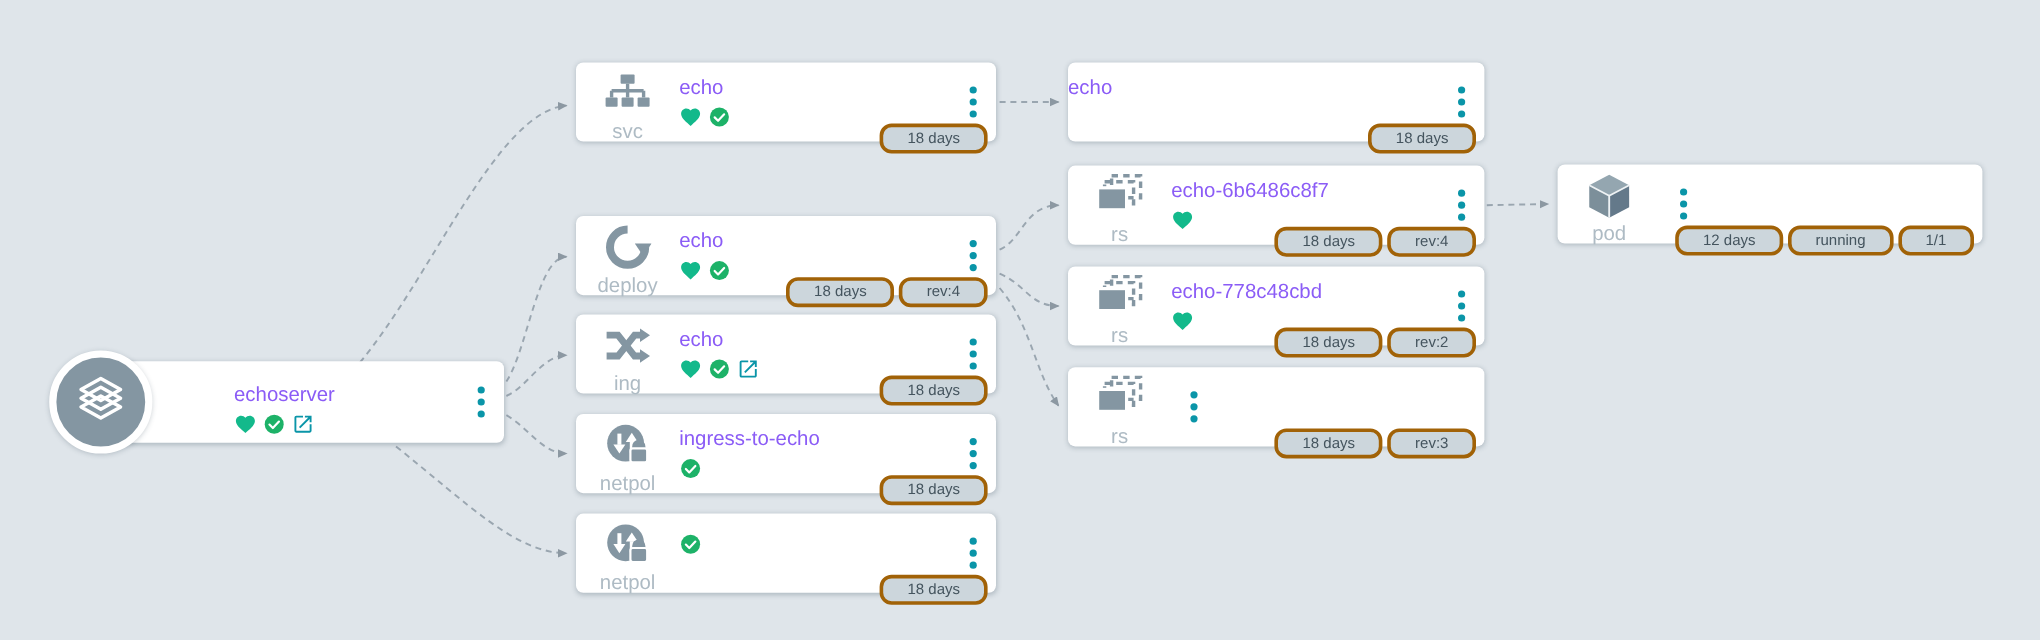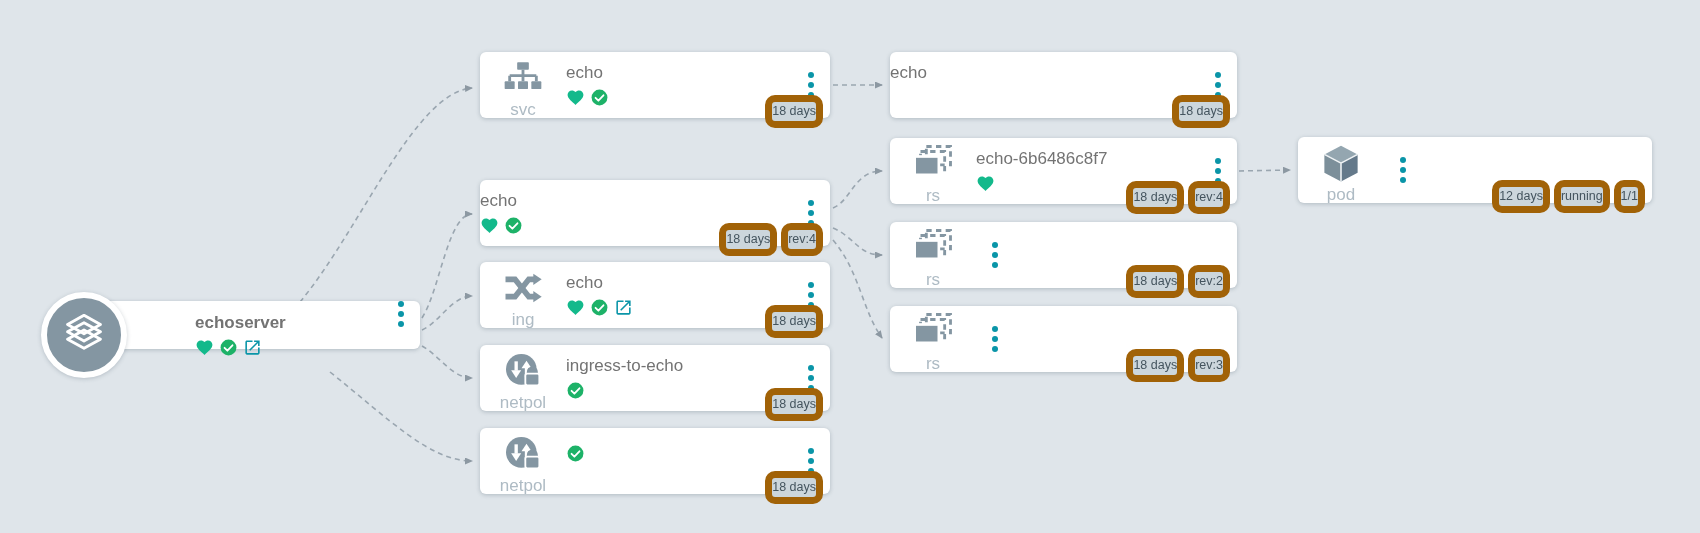--- a/index.html
+++ b/index.html
@@ -21,43 +21,43 @@
   .iconcol{
     position:relative;width:86px;flex:0 0 86px;
     display:flex;align-items:flex-start;justify-content:center;padding-top:6px;
     box-sizing:border-box;
   }
   .kind{
     position:absolute;bottom:1px;left:0;right:0;text-align:center;
     font-size:17px;color:#aebbc4;line-height:15px;
   }
   .bodycol{flex:1 1 auto;padding-top:11px;min-width:0;}
-  .title{font-size:17px;color:#737373;line-height:20px;white-space:nowrap;overflow:hidden;}
+  .title{font-size:17px;color:#8b5cf6;line-height:20px;white-space:nowrap;overflow:hidden;}
   .statuses{display:flex;align-items:center;gap:5px;margin-top:4px;height:20px;}
   .statuses svg{display:block;}
   .menu{
     flex:0 0 38px;display:flex;flex-direction:column;align-items:center;
     justify-content:center;gap:4px;cursor:pointer;
   }
   .menu .dot{width:6px;height:6px;border-radius:50%;background:#0a95a8;}
   .badges{
     position:absolute;right:7px;bottom:-10px;display:flex;gap:4px;z-index:3;
   }
   .badge{
-    background:#ccd6dc;border:7px solid #a16207;border-radius:10px;
-    padding:1px 0 2px;font-size:12.5px;line-height:16px;color:#44545e;
+    background:#ccd6dc;border:3px solid #a16207;border-radius:10px;
+    padding:1px 20px 2px;font-size:12.5px;line-height:16px;color:#44545e;
     white-space:nowrap;
   }
 
   
   .rootwrap{position:absolute;left:41px;top:292px;width:379px;height:86px;cursor:pointer;}
   .rootcard{
-    position:absolute;left:54px;top:9px;right:0;height:48px;background:#fff;
+    position:absolute;left:54px;top:9px;right:0;height:68px;background:#fff;
     border-radius:6px;box-shadow:0 1px 4px rgba(55,75,90,.28);
-    display:flex;align-items:flex-start;font-weight:bold;
+    display:flex;align-items:center;
   }
   .rootcard .bodycol{padding-left:100px;padding-top:12px;}
   .rootcircle{
     position:absolute;left:0;top:0;width:86px;height:86px;border-radius:50%;
     background:#8496a2;border:6px solid #ffffff;box-sizing:border-box;z-index:2;
     display:flex;align-items:center;justify-content:center;
     box-shadow:0 1px 4px rgba(55,75,90,.25);
   }
 
   
@@ -189,20 +189,29 @@
         <span class="dot"></span>
         <span class="dot"></span>
         <span class="dot"></span>
       </div>
     <div class="badges">
         <span class="badge">18 days</span>
       </div>
   </div>
 
   <div class="node" id="n-deploy">
+    <div class="iconcol">
+      <span>
+        <svg viewBox="0 0 24 24" width="40" height="40">
+          <path d="M12 3.2 A8.8 8.8 0 1 0 20.8 12" fill="none" stroke="#8496a2" stroke-width="4"></path>
+          <polygon points="15.6,10.2 24,10.2 19.8,16.4" fill="#8496a2"></polygon>
+        </svg>
+      </span>
+      <span class="kind">deploy</span>
+    </div>
     <div class="bodycol">
       <div class="title">echo</div>
       <div class="statuses">
         <span>
             <svg viewBox="0 0 24 24" width="19" height="19">
               <path d="M12,21.35l-1.45-1.32C5.4,15.36,2,12.28,2,8.5 2,5.42,4.42,3,7.5,3c1.74,0,3.41,0.81,4.5,2.09C13.09,3.81,14.76,3,16.5,3 19.58,3,22,5.42,22,8.5c0,3.78-3.4,6.86-8.55,11.54L12,21.35z" fill="#13b98b"></path>
             </svg>
           </span>
         <span>
             <svg viewBox="0 0 24 24" width="19" height="19">
@@ -381,20 +390,30 @@
     <div class="iconcol">
       <span>
         <svg viewBox="0 0 24 24" width="40" height="40">
           <rect x="8" y="1.5" width="14.5" height="11" fill="none" stroke="#8496a2" stroke-width="1.7" stroke-dasharray="3.2 2.6"></rect>
           <rect x="4.5" y="4.5" width="14.5" height="11" fill="none" stroke="#8496a2" stroke-width="1.7" stroke-dasharray="3.2 2.6"></rect>
           <rect x="1" y="7.5" width="14.5" height="11" fill="#8496a2" stroke="#ffffff" stroke-width="1.6"></rect>
         </svg>
       </span>
       <span class="kind">rs</span>
     </div>
+    <div class="bodycol">
+      <div class="title">echo-778c48cbd</div>
+      <div class="statuses">
+        <span>
+            <svg viewBox="0 0 24 24" width="19" height="19">
+              <path d="M12,21.35l-1.45-1.32C5.4,15.36,2,12.28,2,8.5 2,5.42,4.42,3,7.5,3c1.74,0,3.41,0.81,4.5,2.09C13.09,3.81,14.76,3,16.5,3 19.58,3,22,5.42,22,8.5c0,3.78-3.4,6.86-8.55,11.54L12,21.35z" fill="#13b98b"></path>
+            </svg>
+          </span>
+      </div>
+    </div>
     <div class="menu">
         <span class="dot"></span>
         <span class="dot"></span>
         <span class="dot"></span>
       </div>
     <div class="badges">
       <span class="badge">18 days</span>
       <span class="badge">rev:2</span>
     </div>
   </div>

